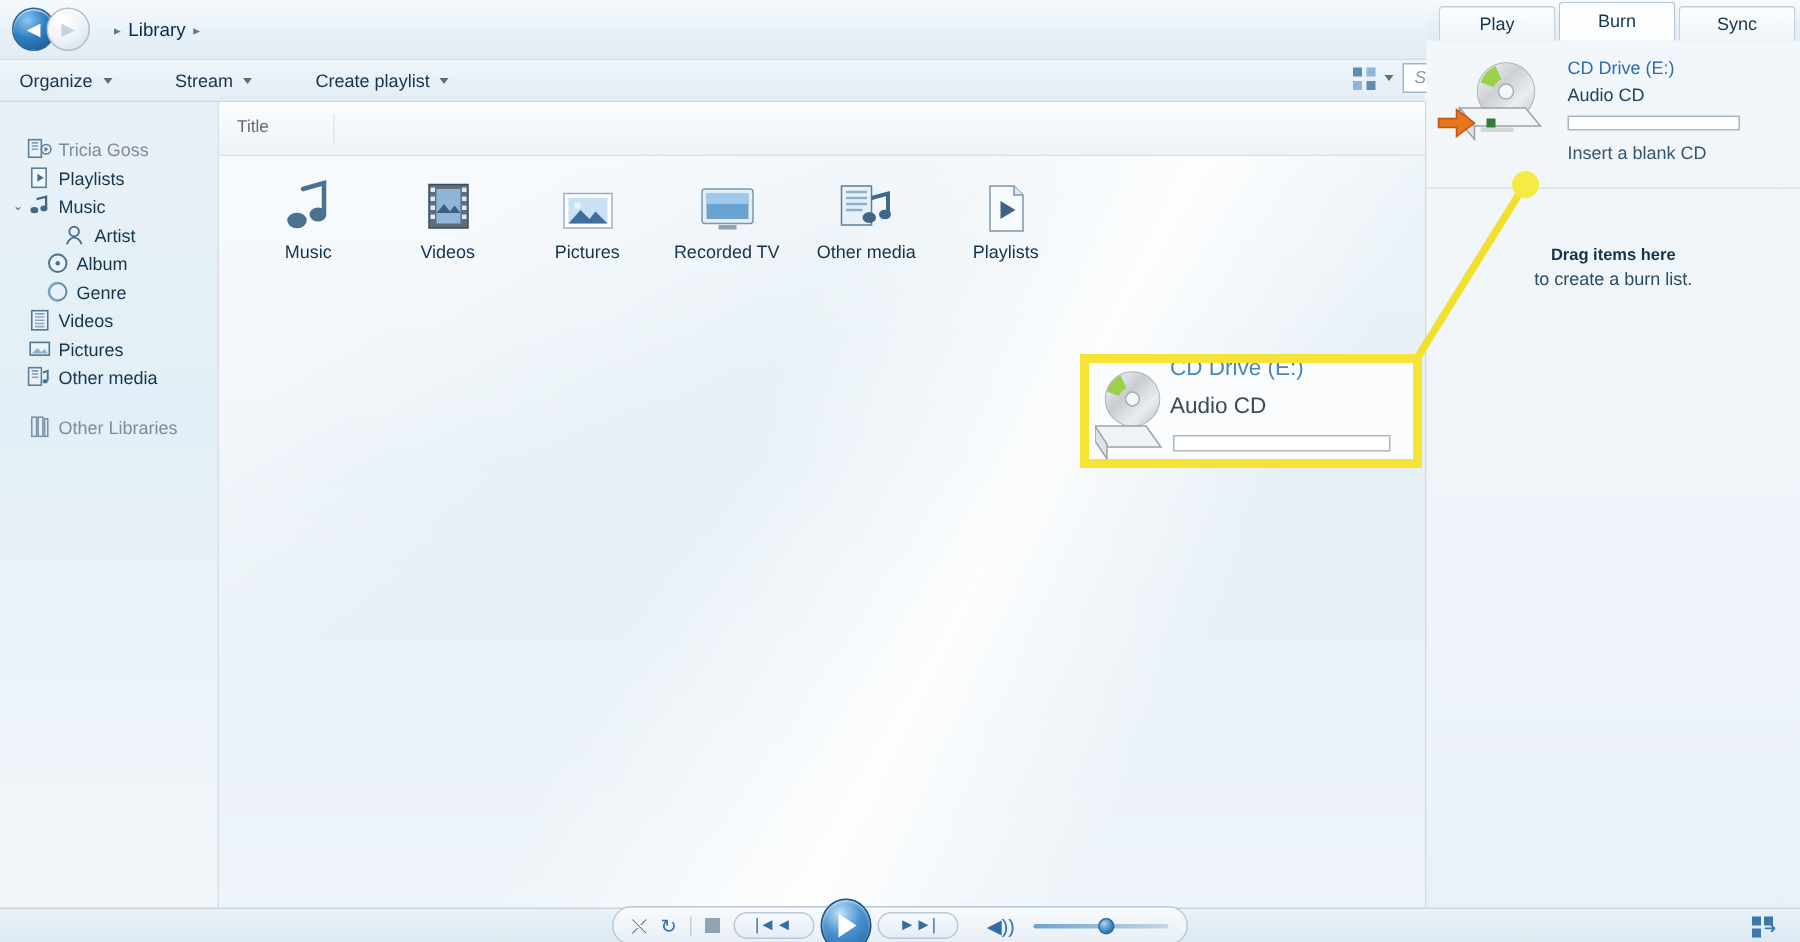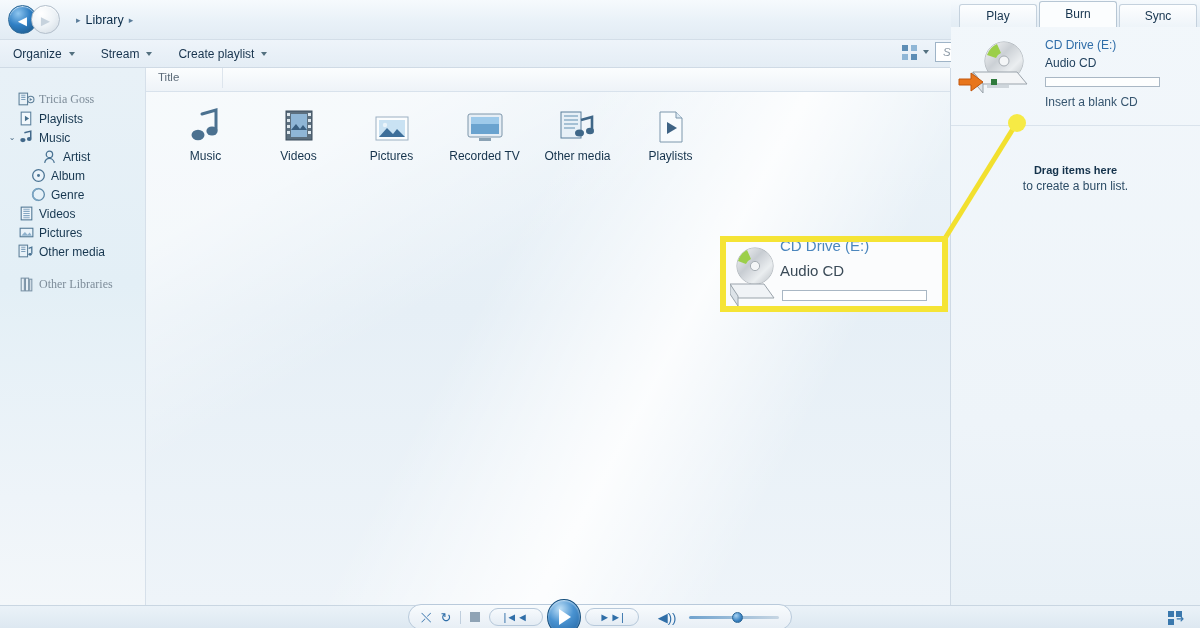--- a/index.html
+++ b/index.html
@@ -51,21 +51,21 @@
     font-size:12.5px; color:#12304d;
   }
   .crumb-sep { color:#5a7c99; font-size:9px; }
   .crumb-text { color:#0b2c49; }
 
   
   .menubar {
     position:absolute; left:0; top:40px; width:950px; height:28px;
     background: linear-gradient(180deg,#eef4fa 0%,#e4edf5 100%);
     border-bottom:1px solid #cfdae5;
-    display:flex; align-items:center;
+    display:flex; align-items:center;gap:16px;
   }
   .menuitem {
     display:flex; align-items:center; gap:7px;
     padding:0 13px; height:22px; font-size:12px; color:#17334d;
     cursor:default;
   }
   .caret { width:0;height:0;border-left:3.5px solid transparent;border-right:3.5px solid transparent;border-top:4px solid #53707f; }
 
   
   .searchzone {
@@ -98,38 +98,38 @@
   .sidebar {
     position:absolute; left:0; top:68px; width:146px; height:537px;
     background: linear-gradient(180deg,#e8f1f7 0%,#e3eff6 40%,#eef4f9 80%,#f3f7fa 100%);
     border-right:1px solid #d6e0ea;
     padding-top:22px;
   }
   .navrow {
     display:flex; align-items:center; height:19px; padding-left:6px;
     font-size:12px; color:#16364f; cursor:default; white-space:nowrap;
   }
-  .navrow.dim { color:#7d8c99;font-family:Liberation Serif, serif; }
+  .navrow.dim { color:#7d8c99; }
   .expander { width:12px; text-align:center; font-size:8px; color:#4a6b85; }
   .nicon { width:17px; height:15px; margin-right:4px; flex:0 0 auto; }
   .spacer-row { height:14px; }
 
   
   .content {
     position:absolute; left:146px; top:68px; width:805px; height:537px;
     background:
       linear-gradient(118deg, rgba(255,255,255,0) 42%, rgba(255,255,255,.85) 62%, rgba(255,255,255,0) 78%),
       linear-gradient(150deg, rgba(255,255,255,.55) 18%, rgba(255,255,255,0) 40%),
       linear-gradient(180deg,#edf4f9 0%,#e6eff6 45%,#eef4f9 100%);
     border-right:1px solid #cfdae5;
     overflow:hidden;
   }
   .colheader {
-    height:24px; background:linear-gradient(180deg,#fbfdfe,#eef3f8);
-    border-bottom:1px solid #d8e2ec; display:flex;
+    height:36px; background:linear-gradient(180deg,#fbfdfe,#eef3f8);
+    border-bottom:1px solid #d8e2ec; display:flex;align-items:center;
   }
   .colcell {
     font-size:11.5px; color:#5b6a78; padding:3px 0 0 12px;
     border-right:1px solid #dde5ed; height:20px;
   }
   .col-title { width:77px; }
   .col-rest  { flex:1; border-right:none; }
 
   .tiles { display:flex; padding:12px 0 0 24px; gap:22px; }
   .tile { width:71px; text-align:center; cursor:default; }

